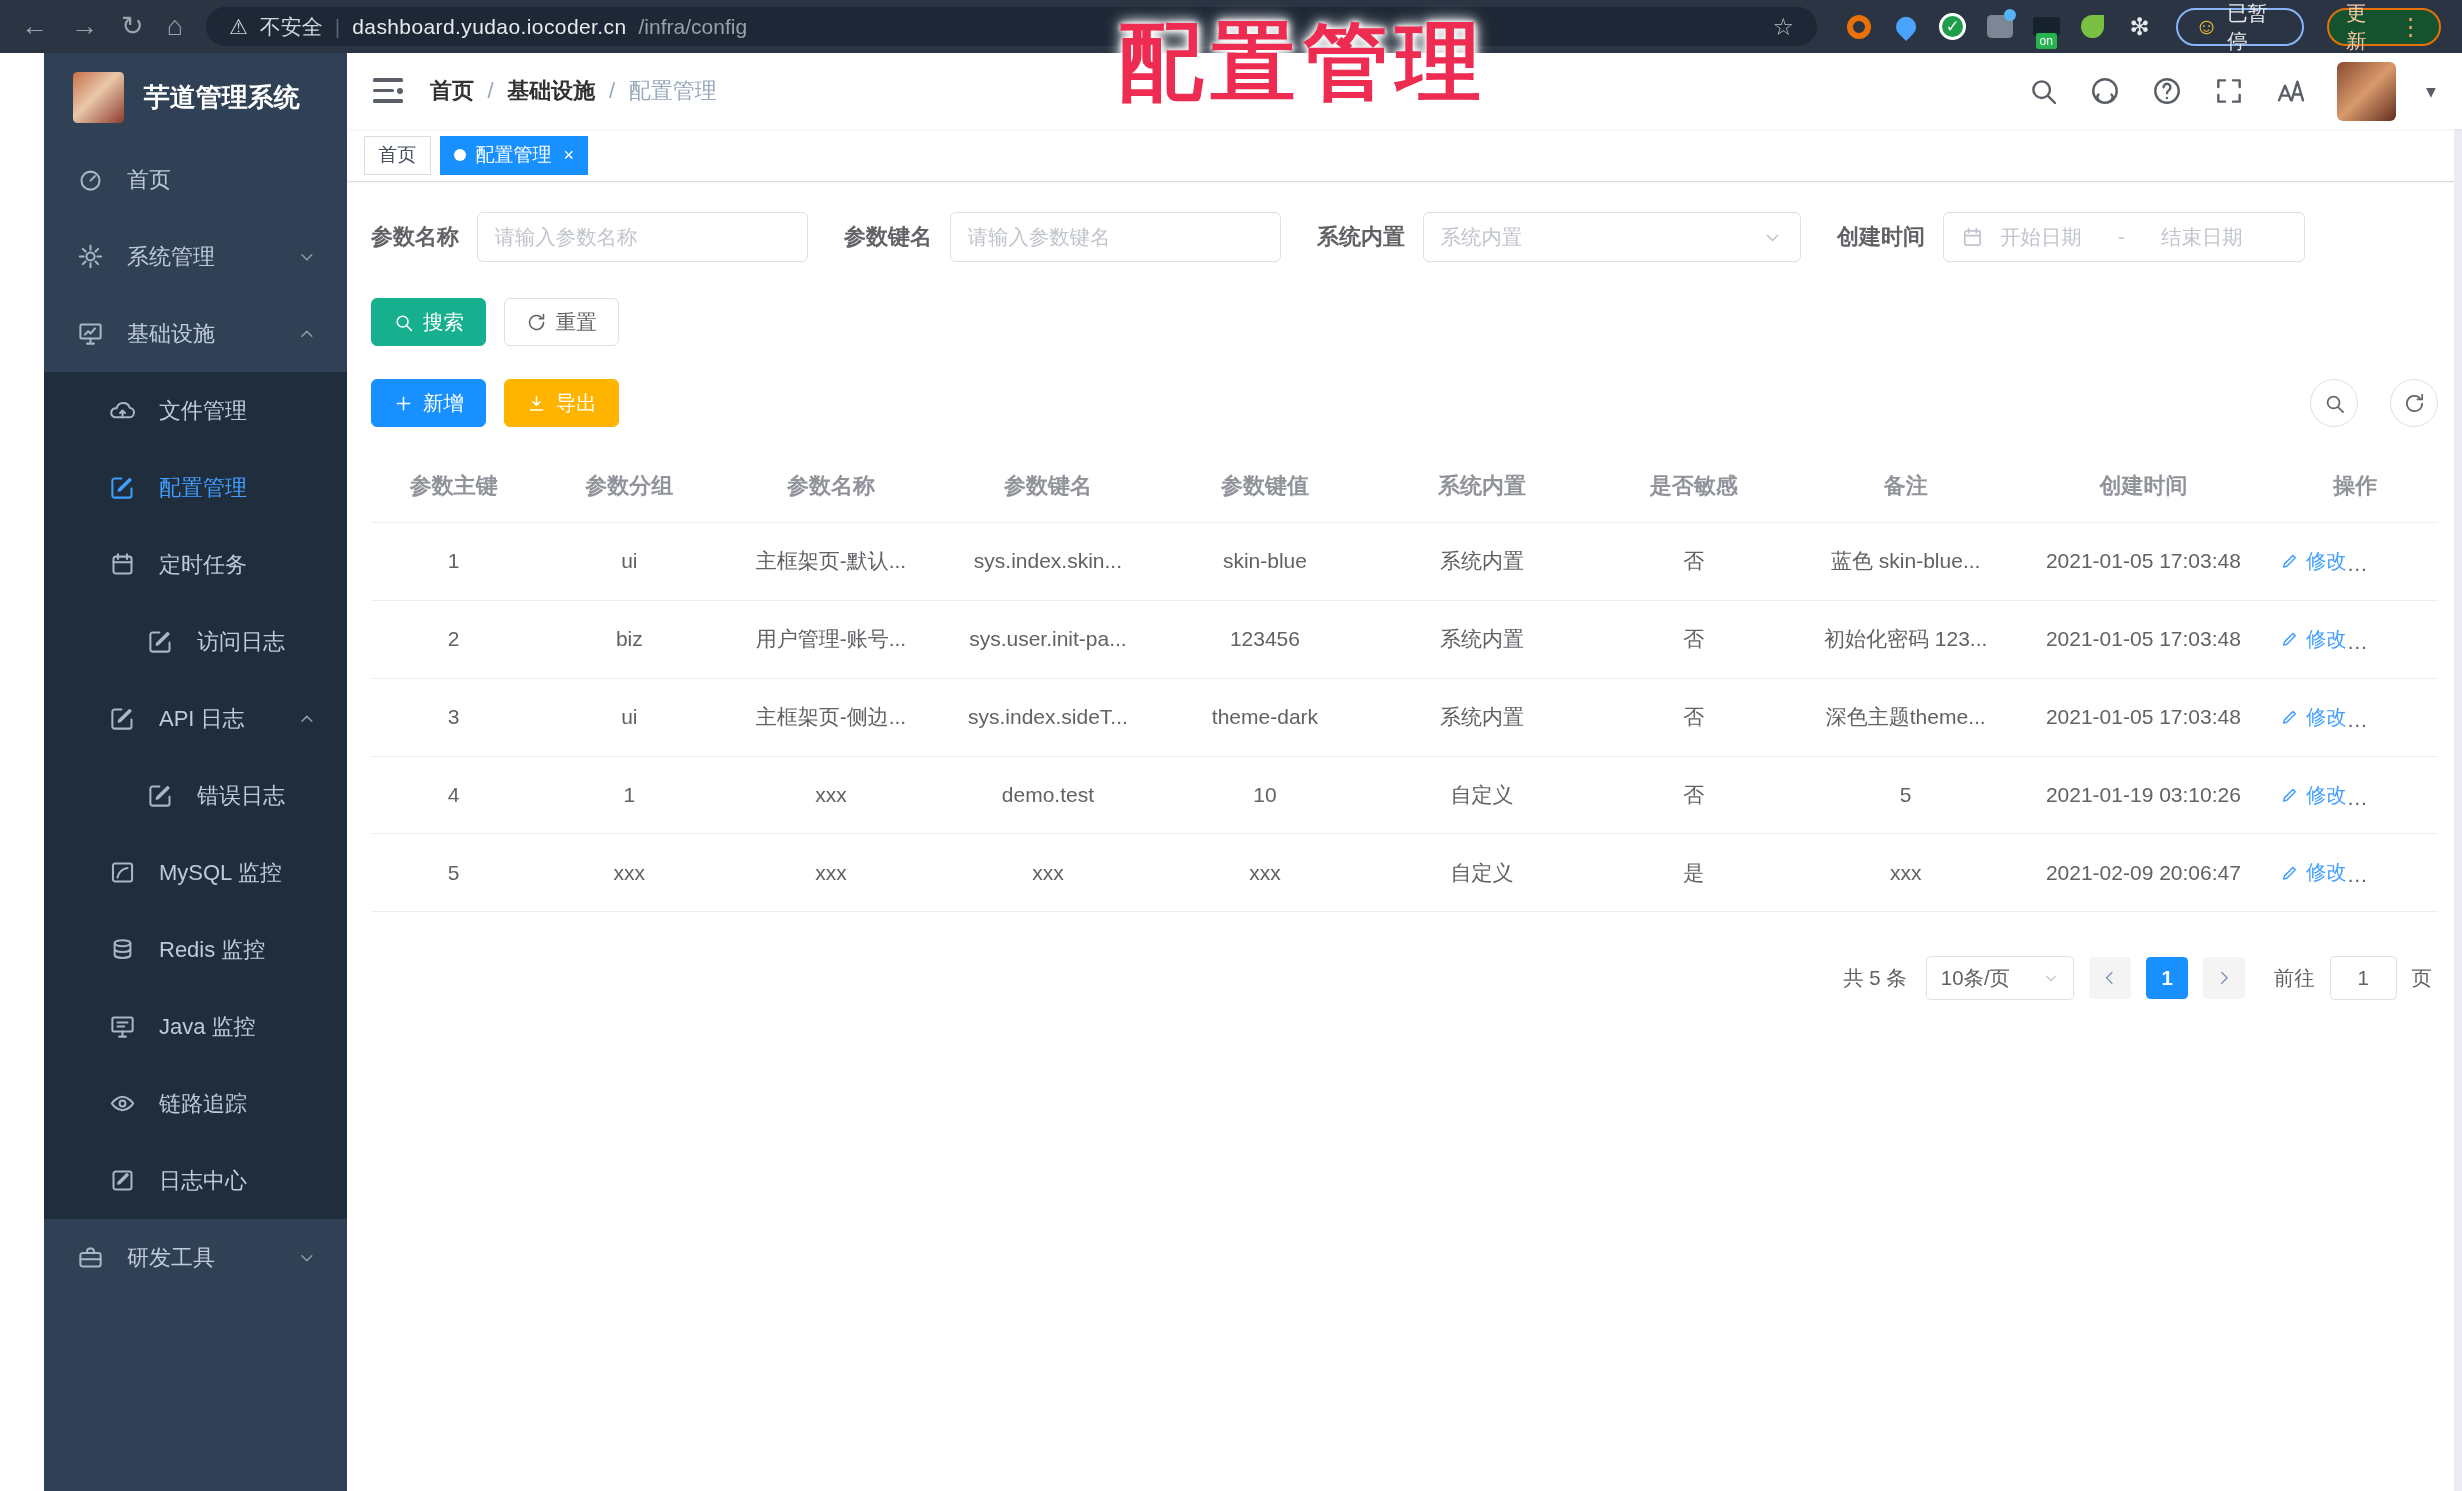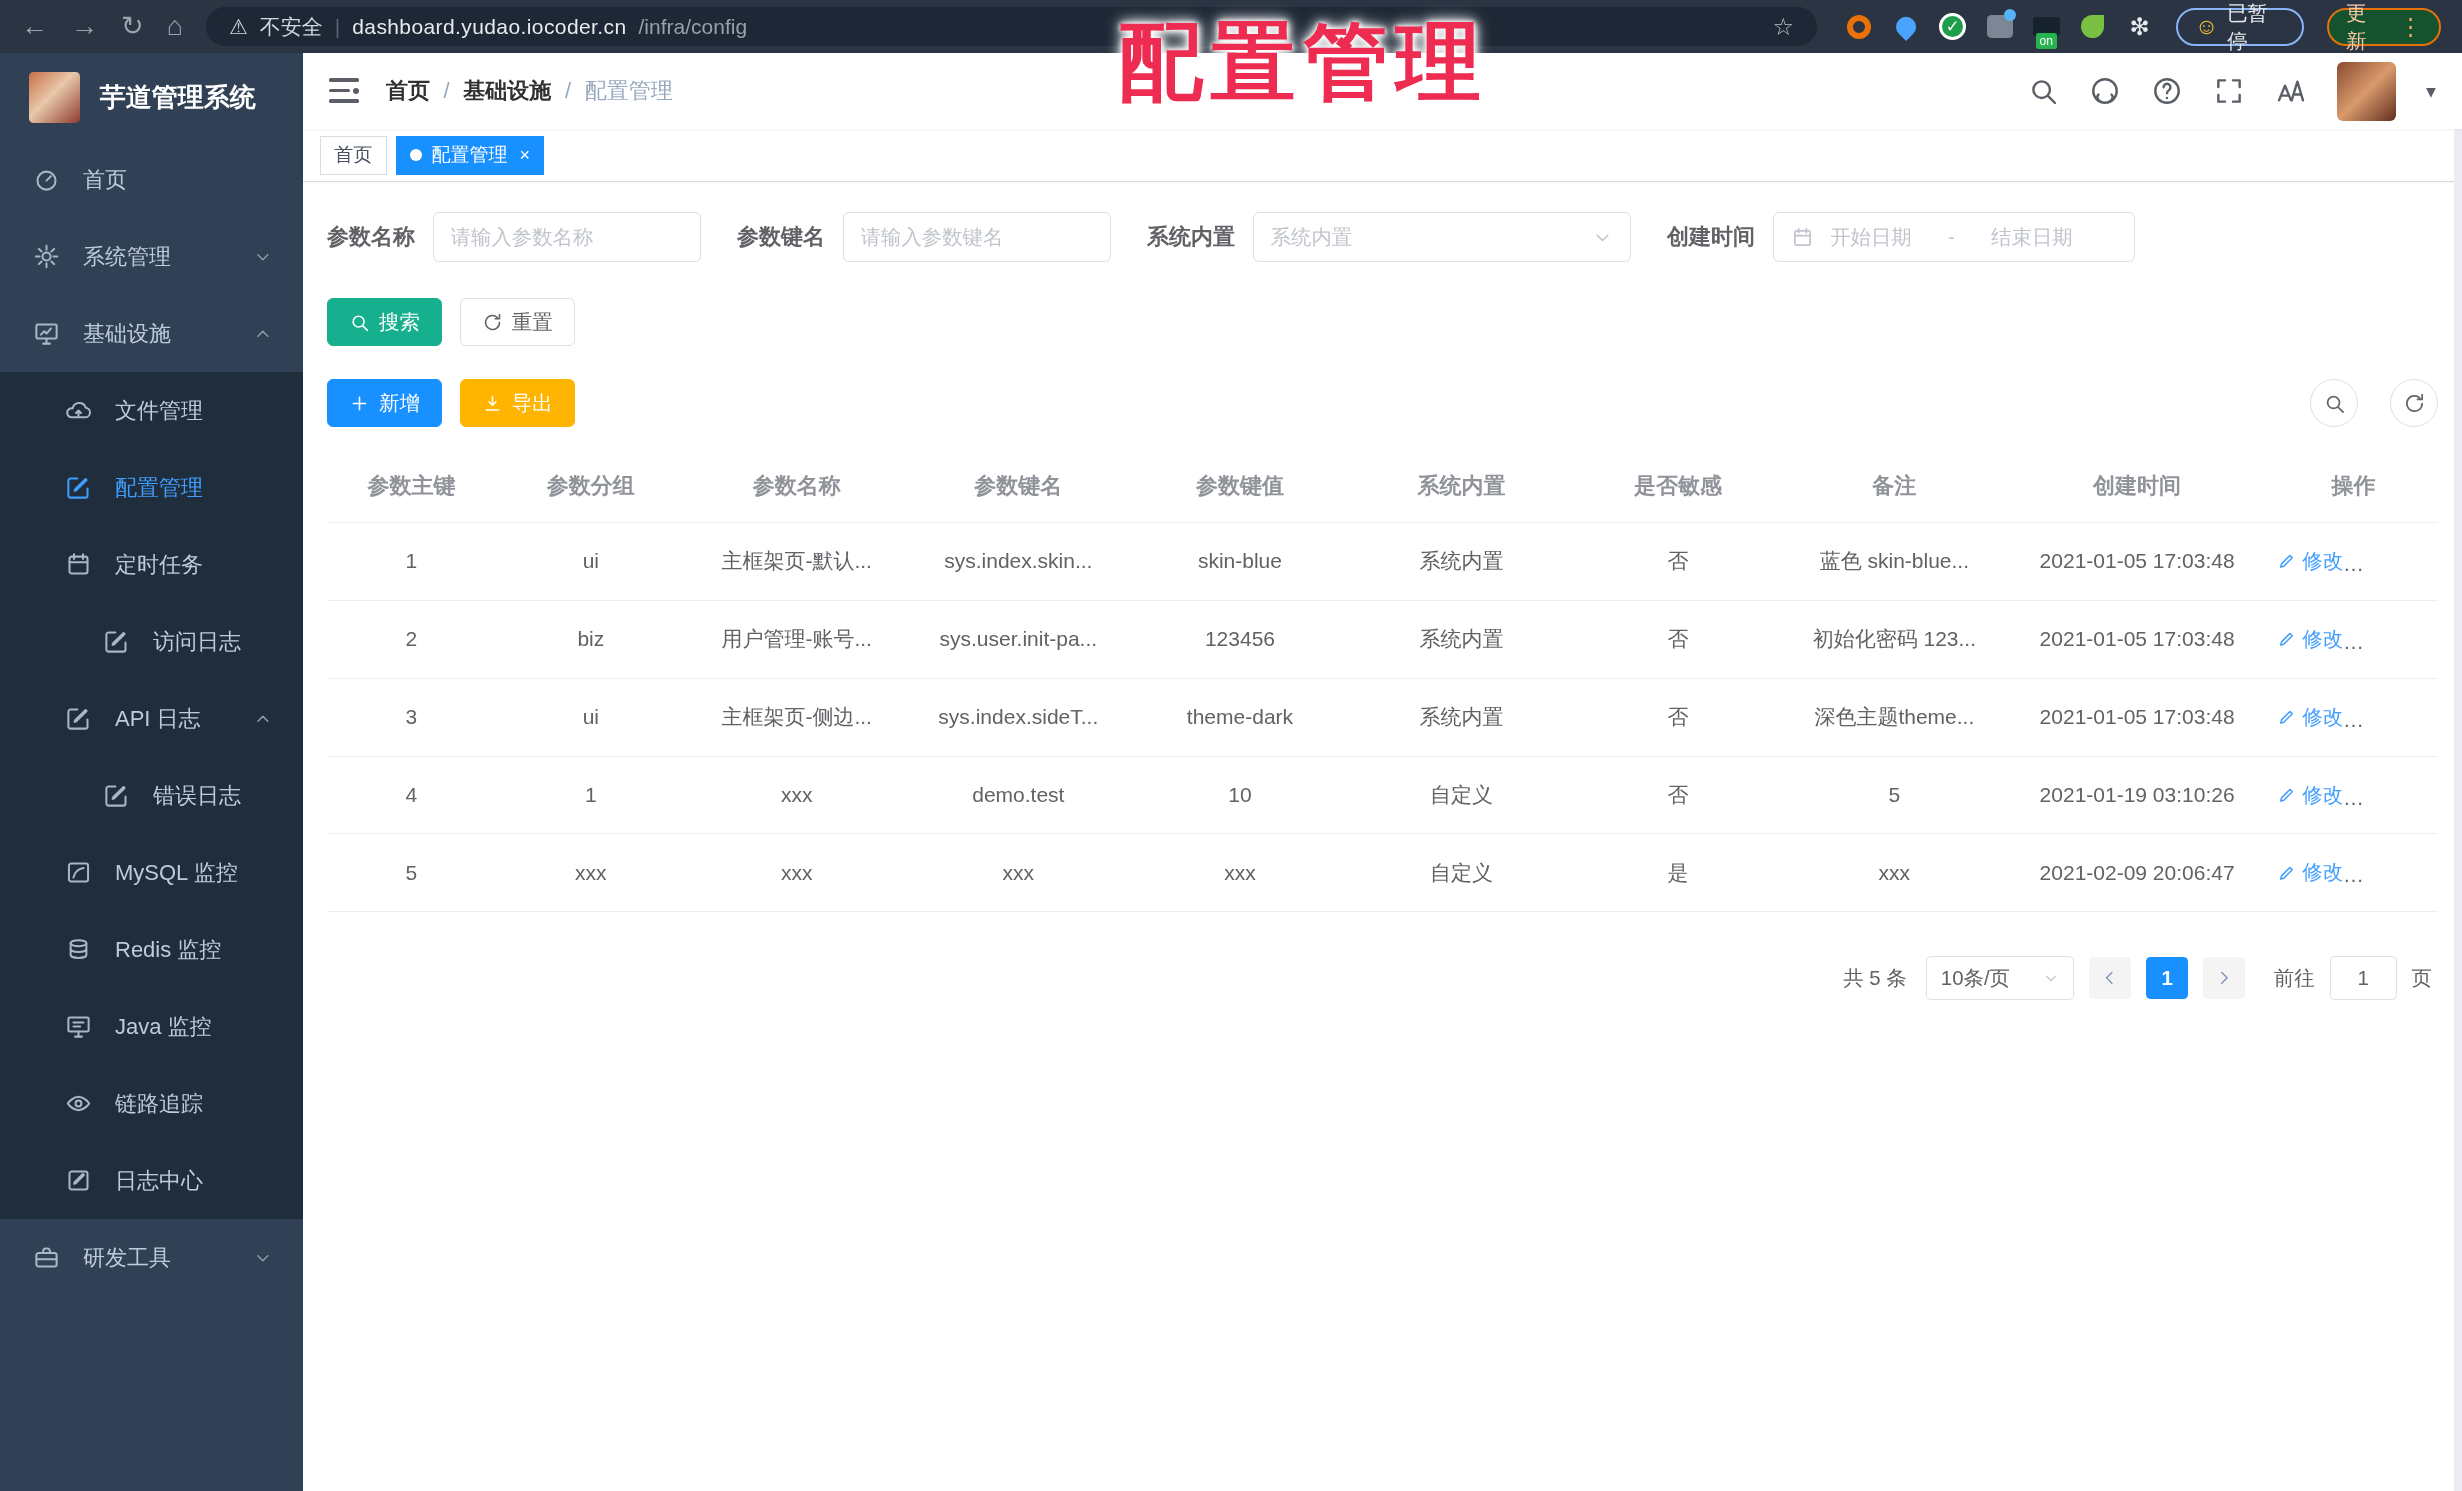--- a/index.html
+++ b/index.html
@@ -40,21 +40,21 @@
   .chip-update { border:2.3px solid #e8710a; color:#f5c8a8; background:#14532d; gap:13.6px; }
   .kebab { color:#f0a268; font-size:24px; letter-spacing:0; }
 
   
   .overlay-title { position:absolute; left:1118px; top:4.5px; z-index:50; font-size:85px;
     font-weight:bold; letter-spacing:7.6px; color:#ee2b50;
     text-shadow:0 0 4.5px #fff,0 0 10.6px #fff,0 0 16.6px #fff,1.5px 1.5px 7.6px #ffffffcc; }
 
   
   .app { display:flex; height:1438px; }
-  .sidebar { width:303px; background:#304156; flex:0 0 303px; color:#bfcbd9; overflow:hidden; }
+  .sidebar { width:303px; background:#304156; flex:0 0 303px; color:#bfcbd9; overflow:hidden;margin-left:44px; }
   .logo-row { height:88px; display:flex; align-items:center; gap:19.7px; padding:0 29px; }
   .logo-img { width:51px; height:51px; border-radius:4.5px;
     background:linear-gradient(135deg,#c96f4a 0%,#e8c8a9 45%,#8e3b2f 100%); }
   .logo-title { color:#fff; font-size:26px; font-weight:bold; white-space:nowrap; }
   .menu { display:flex; flex-direction:column; }
   .mi { height:77px; display:flex; align-items:center; gap:23px; font-size:22px;
     color:#bfcbd9; cursor:pointer; }
   .mi .micon { width:27px; height:27px; flex:0 0 27px; color:#a9b6c5; }
   .mi.l1 { padding-left:33px; }
   .mi.l2 { padding-left:65px; background:#1f2d3d; }
@@ -93,21 +93,21 @@
     border:0.8px solid #d8dce5; background:#fff; color:#495060; font-size:19px; cursor:pointer; }
   .tag.active { background:#1890ff; border-color:#1890ff; color:#fff; }
   .tag .dot { width:12px; height:12px; border-radius:50%; background:#fff; }
   .tag .x { font-size:18px; margin-left:3px; }
 
   
   .content { flex:1; padding:30px 24px 0 24px; overflow:hidden; }
   .filters { display:flex; align-items:center; gap:18px; margin-bottom:36px; flex-wrap:nowrap; }
   .f-label { font-size:22px; font-weight:bold; color:#606266; white-space:nowrap; }
   .f-input { height:50px; border:0.8px solid #dcdfe6; border-radius:6px; font-size:20.4px;
-    padding:0 16.6px; color:#0f172a; width:268px; outline:none;
+    padding:0 16.6px; color:#0f172a; width:331px; outline:none;
     font-family:"Liberation Sans","DejaVu Sans",sans-serif; }
   .f-input::placeholder { color:#c0c4cc; }
   .f-select { width:378px; height:50px; border:0.8px solid #dcdfe6; border-radius:6px;
     display:flex; align-items:center; padding:0 16.6px; color:#c0c4cc; font-size:20.4px;
     cursor:pointer; }
   .f-select .chev { margin-left:auto; width:21px; height:21px; color:#c0c4cc; }
   .f-date { width:362px; height:50px; border:0.8px solid #dcdfe6; border-radius:6px;
     display:flex; align-items:center; gap:16.6px; padding:0 16.6px; color:#c0c4cc;
     font-size:20.4px; cursor:pointer; }
   .f-date .cal { width:23px; height:23px; color:#c0c4cc; }

